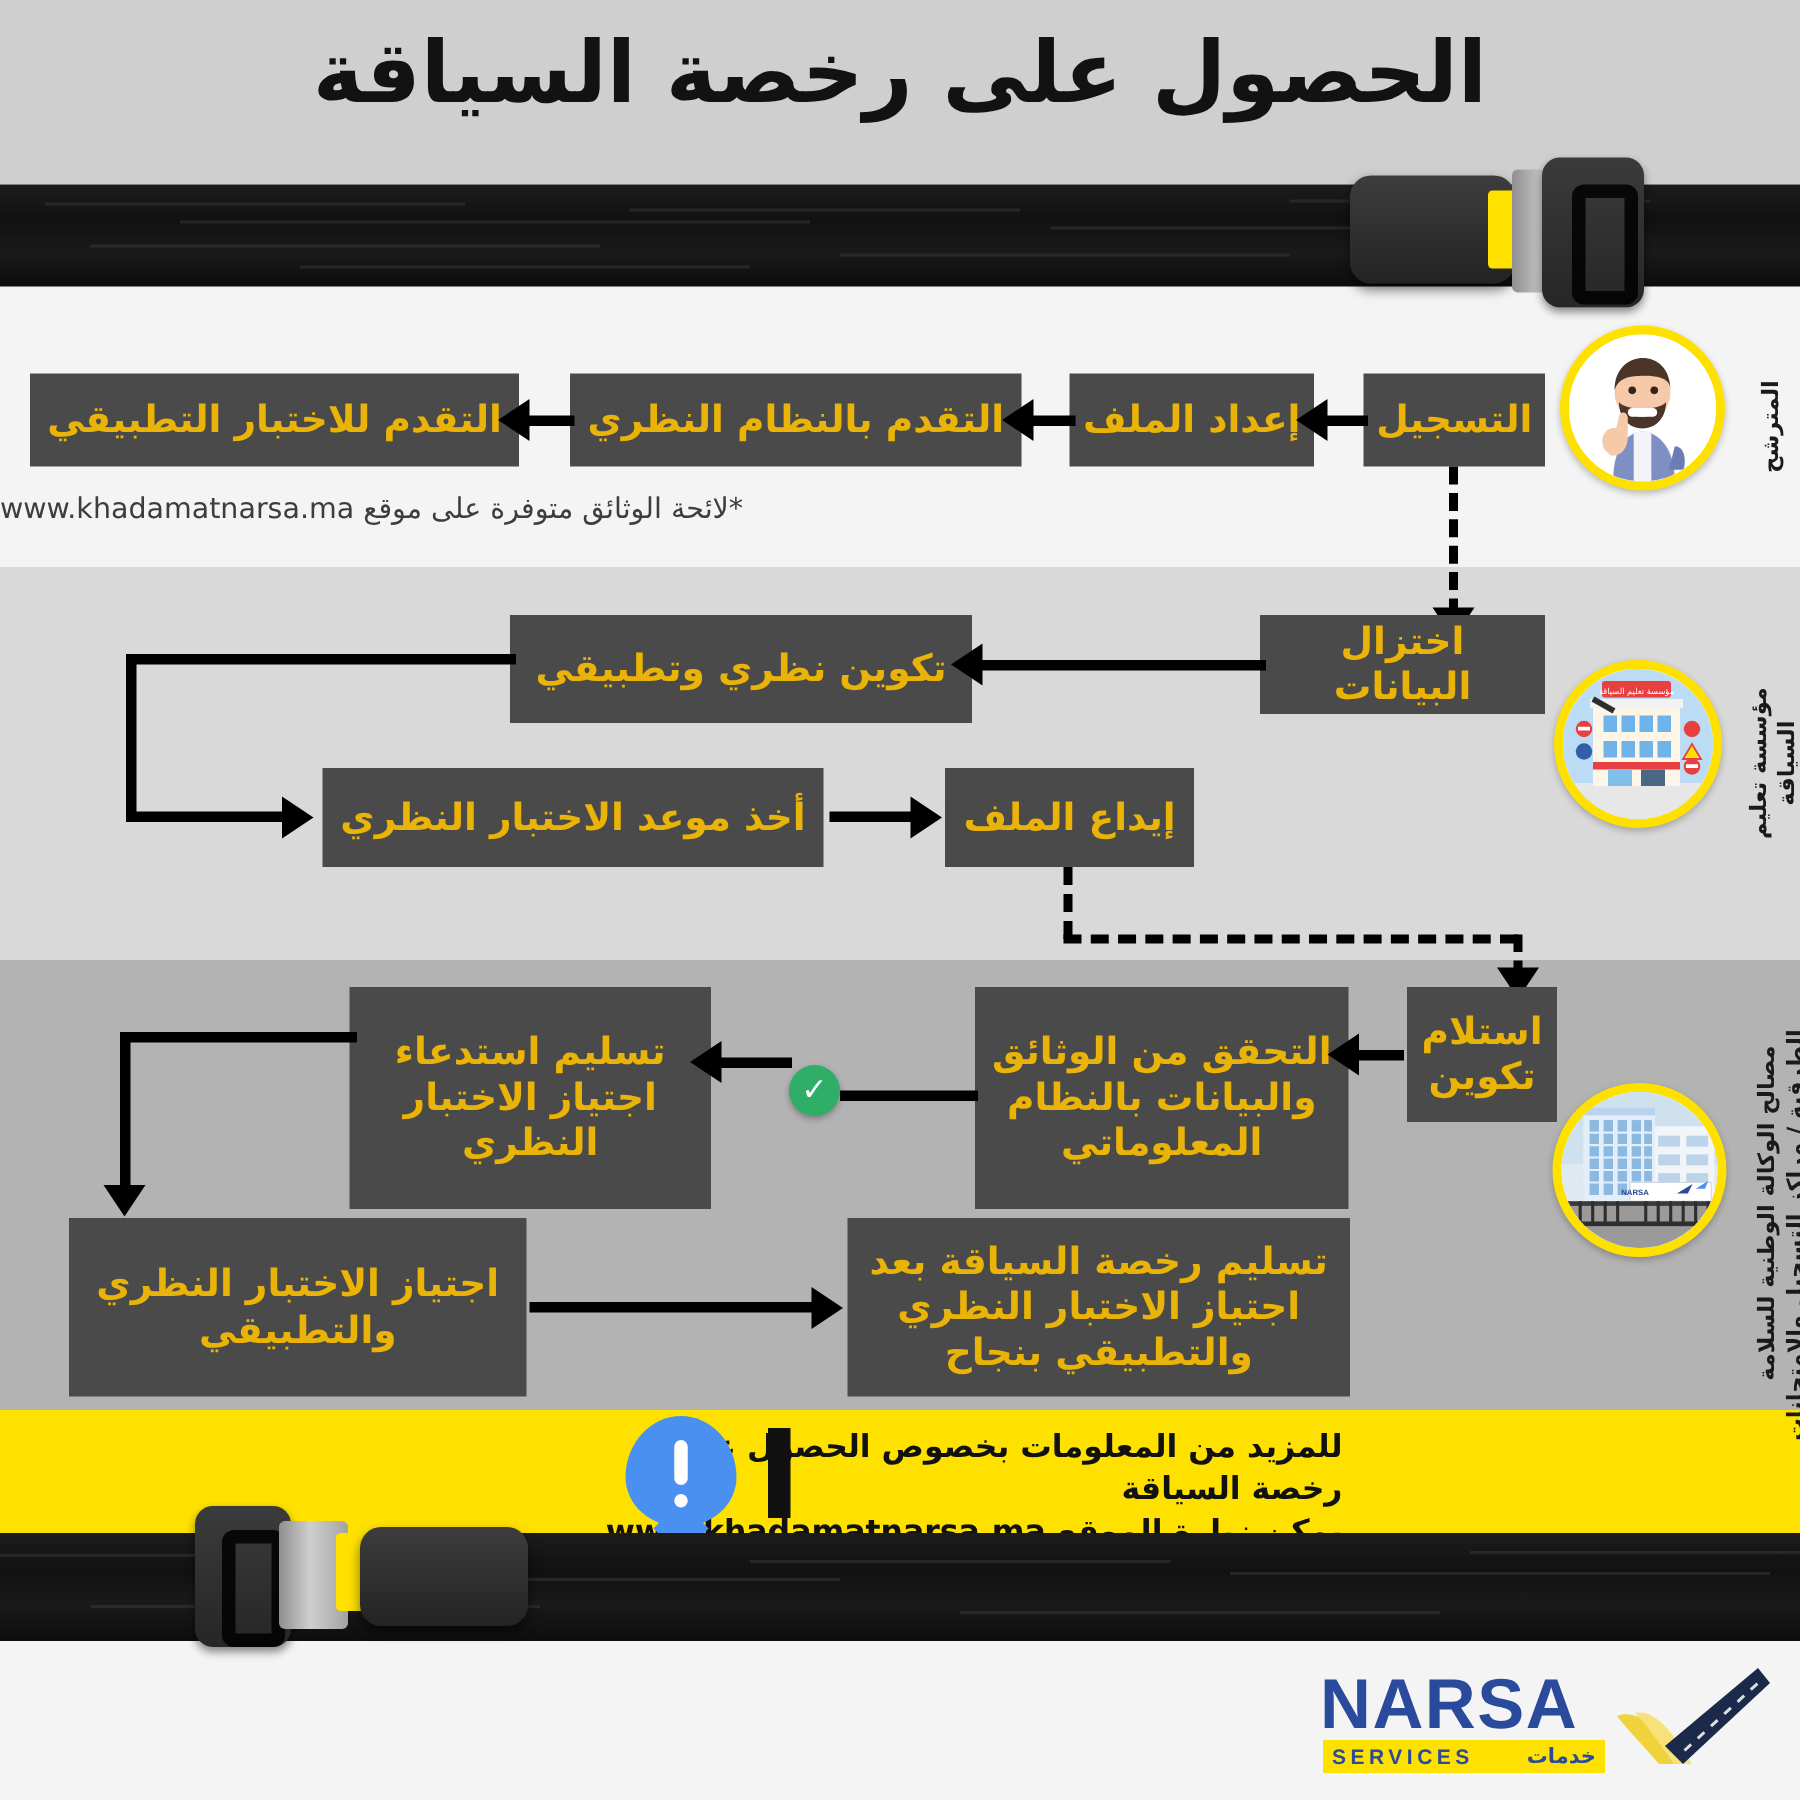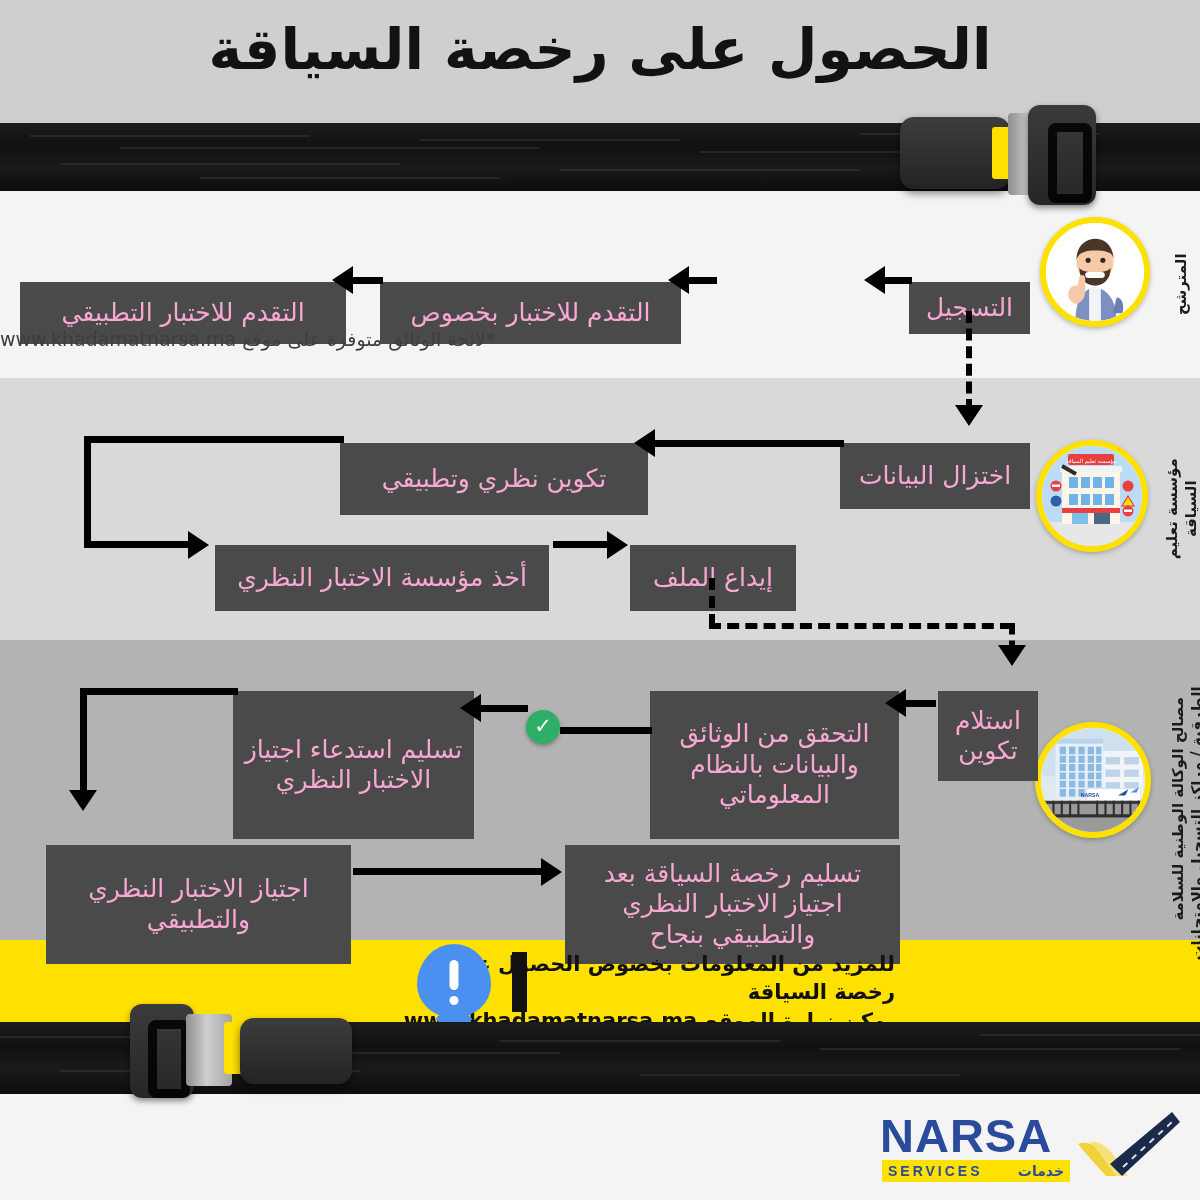--- a/index.html
+++ b/index.html
@@ -64,27 +64,26 @@
   
   #page-title{
     position:absolute;top:18px;left:0;width:1200px;text-align:center;
     font-size:57px;font-weight:bold;color:#121212;letter-spacing:0;
     line-height:1.1;direction:rtl;
   }
 
   
   .box{
     position:absolute;
-    background:#4a4a4a;color:#f9a8d4;
+    background:#4a4a4a;color:#eab308;
     display:flex;align-items:center;justify-content:center;
     text-align:center;
-    font-size:25px;font-weight:normal;line-height:1.22;
+    font-size:25px;font-weight:bold;line-height:1.22;
     padding:4px 8px;box-sizing:border-box;
     direction:rtl;
-    margin-top:33px;
   }
 
   
   .ln{position:absolute;background:#000;}
   .ln.h{height:7px;}
   .ln.v{width:7px;}
   .arrow{position:absolute;width:0;height:0;}
   .arrow.left{border-top:14px solid transparent;border-bottom:14px solid transparent;border-right:21px solid #000;}
   .arrow.right{border-top:14px solid transparent;border-bottom:14px solid transparent;border-left:21px solid #000;}
   .arrow.down{border-left:14px solid transparent;border-right:14px solid transparent;border-top:21px solid #000;}
@@ -227,22 +226,23 @@
         <path d="M40 52 Q50 60 60 52 Q50 58 40 52 Z" fill="#ffffff"></path>
         <rect x="40" y="50" width="20" height="6" rx="3" fill="#ffffff"></rect>
         <circle cx="43" cy="38" r="2.6" fill="#33251b"></circle>
         <circle cx="58" cy="38" r="2.6" fill="#33251b"></circle>
         <path d="M24 78 C20 70 26 62 32 64 L34 56 C34 52 40 52 40 57 L40 70 C40 78 34 84 28 82 Z" fill="#f6c9a8"></path>
         <path d="M72 76 C78 76 80 84 78 92 L68 92 Z" fill="#6b7db5"></path>
       </g>
     </svg>
   </div>
 
-  <div class="box" style="left:909px;top:249px;width:121px;height:52px;">التسجيل</div>
-  <div class="box" style="left:380px;top:249px;width:301px;height:62px;">التقدم للاختبار بخصوص</div>
+  <div class="box" style="left:909px;top:249px;width:121px;height:62px;">التسجيل</div>
+  <div class="box" style="left:713px;top:249px;width:163px;height:62px;">إعداد الملف</div>
+  <div class="box" style="left:380px;top:249px;width:301px;height:62px;">التقدم بالنظام النظري</div>
   <div class="box" style="left:20px;top:249px;width:326px;height:62px;">التقدم للاختبار التطبيقي</div>
 
   <div class="ln h" style="left:882px;top:277px;width:30px;"></div>
   <div class="arrow left" style="left:864px;top:266px;"></div>
 
   <div class="ln h" style="left:686px;top:277px;width:31px;"></div>
   <div class="arrow left" style="left:668px;top:266px;"></div>
 
   <div class="ln h" style="left:350px;top:277px;width:33px;"></div>
   <div class="arrow left" style="left:332px;top:266px;"></div>
@@ -286,21 +286,21 @@
         <path d="M86 50 l6 10 h-12 Z" fill="#ffe100" stroke="#e84040" stroke-width="1.2"></path>
         <circle cx="86" cy="65" r="5.5" fill="#e84040"></circle>
           <rect x="82" y="63.5" width="8" height="2.5" fill="#fff"></rect>
       </g>
       <path d="M20 20 L34 28" stroke="#2e2e2e" stroke-width="4"></path>
     </svg>
   </div>
 
   <div class="box" style="left:840px;top:410px;width:190px;height:66px;">اختزال البيانات</div>
   <div class="box" style="left:340px;top:410px;width:308px;height:72px;">تكوين نظري وتطبيقي</div>
-  <div class="box" style="left:215px;top:512px;width:334px;height:66px;">أخذ مؤسسة الاختبار النظري</div>
+  <div class="box" style="left:215px;top:512px;width:334px;height:66px;">أخذ موعد الاختبار النظري</div>
   <div class="box" style="left:630px;top:512px;width:166px;height:66px;">إيداع الملف</div>
 
   <div class="ln h" style="left:652px;top:440px;width:192px;"></div>
   <div class="arrow left" style="left:634px;top:429px;"></div>
 
   <div class="ln h" style="left:84px;top:436px;width:260px;"></div>
   <div class="ln v" style="left:84px;top:436px;height:111px;"></div>
   <div class="ln h" style="left:84px;top:541px;width:106px;"></div>
   <div class="arrow right" style="left:188px;top:531px;"></div>
 

